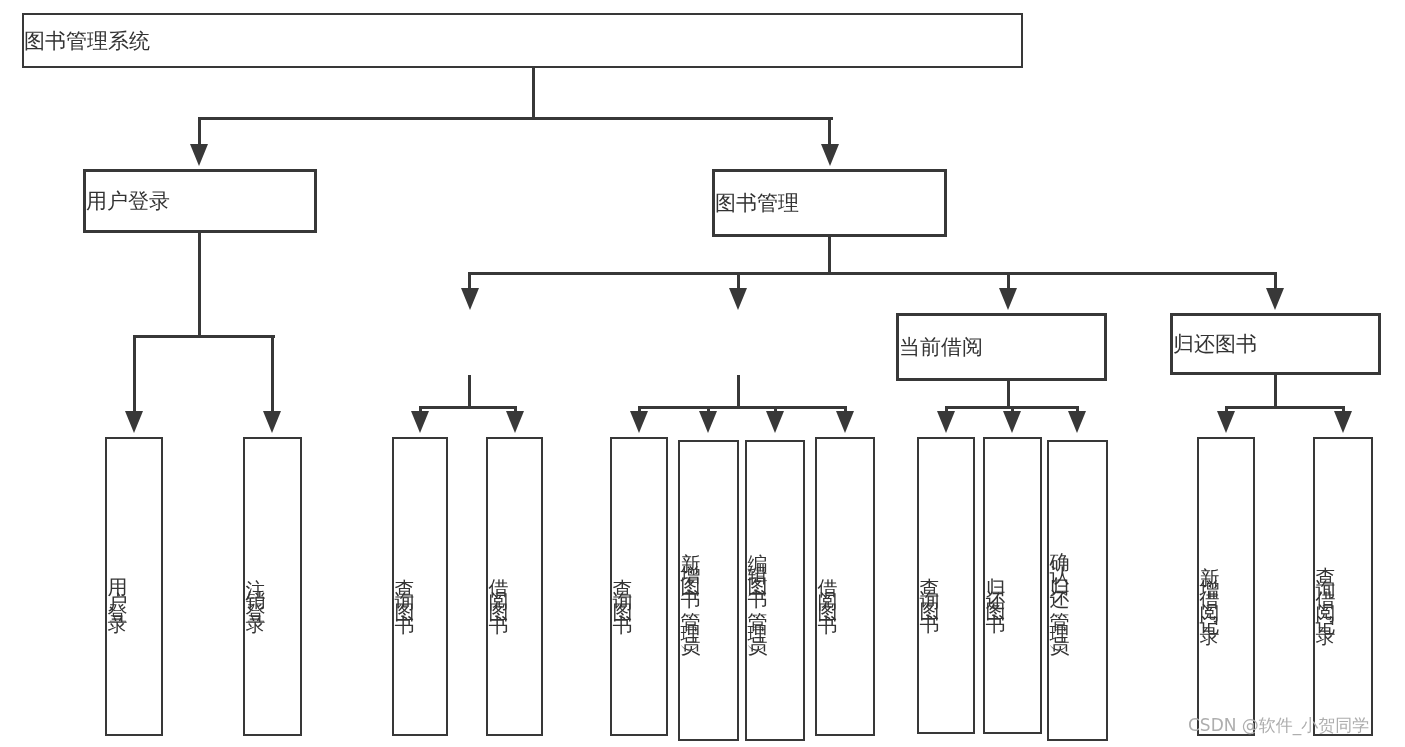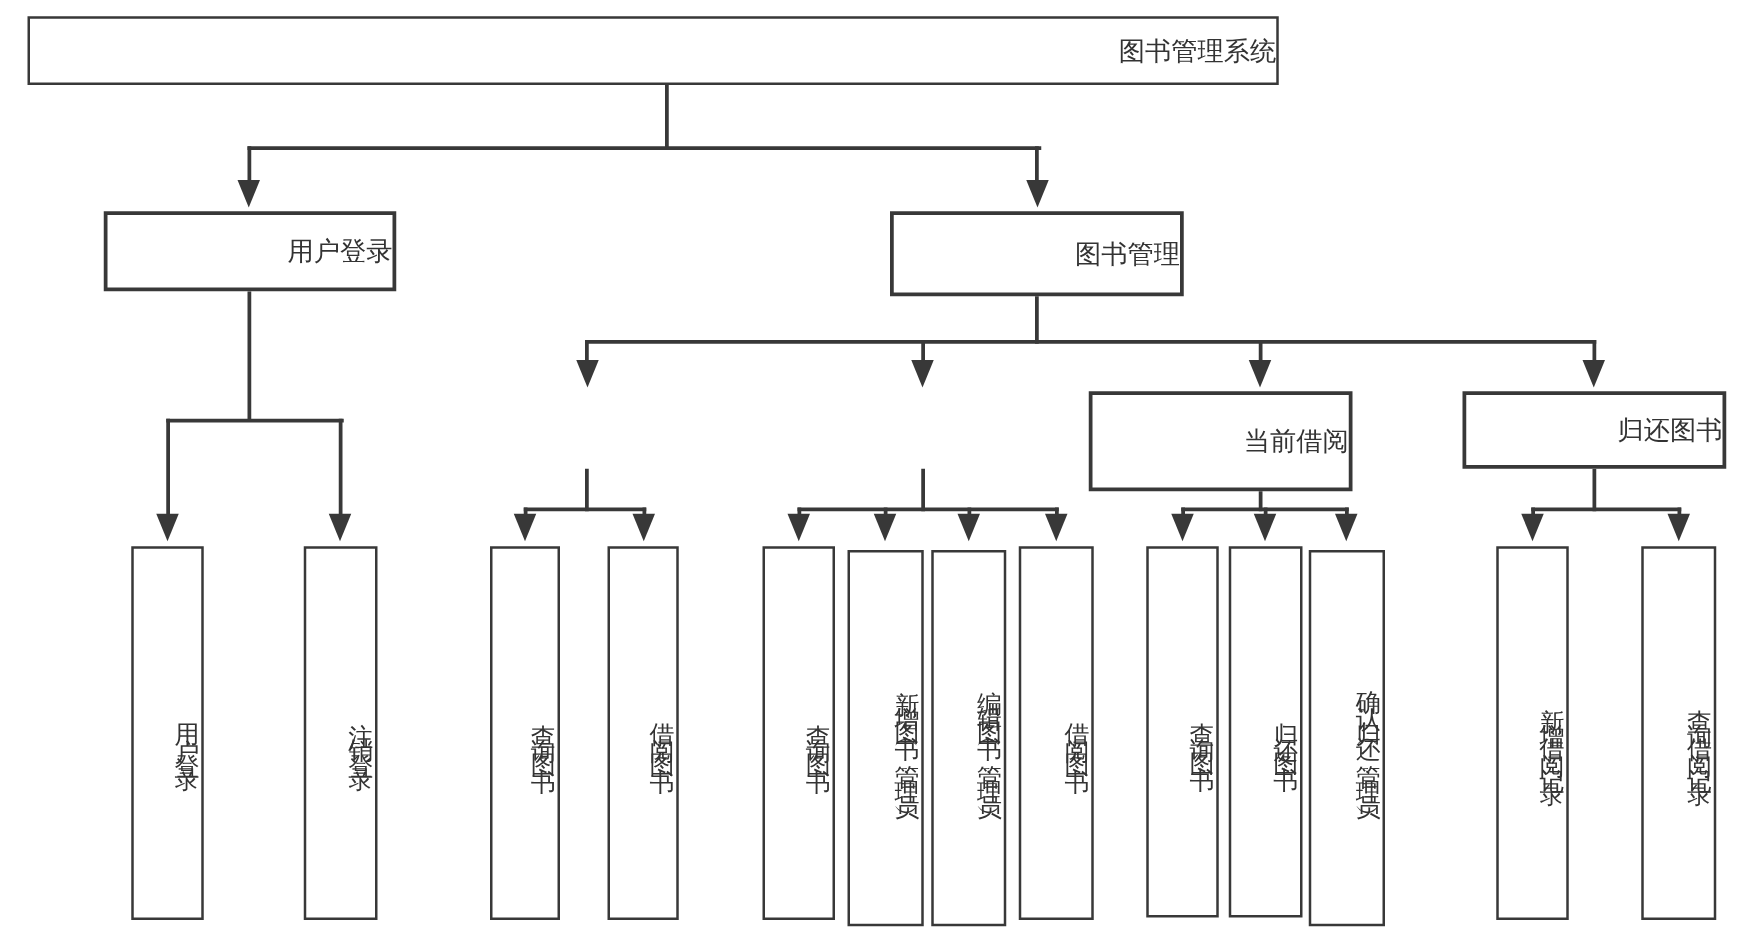--- a/index.html
+++ b/index.html
@@ -4,21 +4,21 @@
 <style>
   * { margin:0; padding:0; box-sizing:border-box; }
   html,body { background:#fff; }
   .stage {
     position:relative; width:1405px; height:747px; background:#ffffff;
     font-family:"DejaVu Sans","Liberation Sans",sans-serif; color:#333333;
     overflow:hidden;
   }
   .node {
     position:absolute; background:#ffffff; border:2px solid #383838;
-    display:flex; align-items:center; justify-content:flex-end;
+    display:flex; align-items:center; justify-content:flex-start;
     font-size:21px; color:#333333; z-index:2;
   }
   .mid { border-width:3px; }
   .leaf { border-width:2px; }
   .leaf .vtxt {
     writing-mode:vertical-rl; text-orientation:mixed;
     font-size:20px; line-height:1.1; letter-spacing:12px;
   }
   .ln { position:absolute; background:#383838; z-index:1; }
   .arr {
@@ -40,21 +40,21 @@
     <span>图书管理系统</span>
   </div>
 
   <div class="node mid" style="left:83px;top:169px;width:234px;height:64px">
     <span>用户登录</span>
   </div>
   <div class="node mid" style="left:712px;top:169px;width:235px;height:68px">
     <span>图书管理</span>
   </div>
 
-  <div class="node mid" style="left:871px;top:313px;width:211px;height:80px">
+  <div class="node mid" style="left:896px;top:313px;width:211px;height:68px">
     <span>当前借阅</span>
   </div>
   <div class="node mid" style="left:1170px;top:313px;width:211px;height:62px">
     <span>归还图书</span>
   </div>
 
   <div class="node leaf" style="left:105px;top:437px;width:58px;height:299px">
     <span class="vtxt">用户登录</span>
   </div>
   <div class="node leaf" style="left:243px;top:437px;width:59px;height:299px">
@@ -150,14 +150,15 @@
   <div class="ln" style="left:1076px;top:406px;width:3px;height:8px"></div>
   <div class="arr" style="left:1068px;top:411px"></div>
 
   <div class="ln" style="left:1274px;top:375px;width:3px;height:34px"></div>
   <div class="ln" style="left:1225px;top:406px;width:120px;height:3px"></div>
   <div class="ln" style="left:1225px;top:406px;width:3px;height:8px"></div>
   <div class="arr" style="left:1217px;top:411px"></div>
   <div class="ln" style="left:1342px;top:406px;width:3px;height:8px"></div>
   <div class="arr" style="left:1334px;top:411px"></div>
 
+  <div class="watermark">CSDN @软件_小贺同学</div>
 
 </div>
 
 </body></html>

